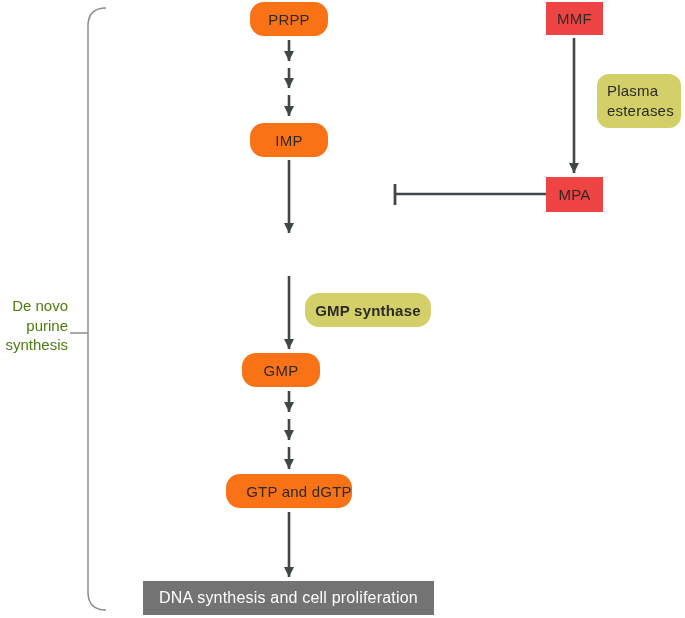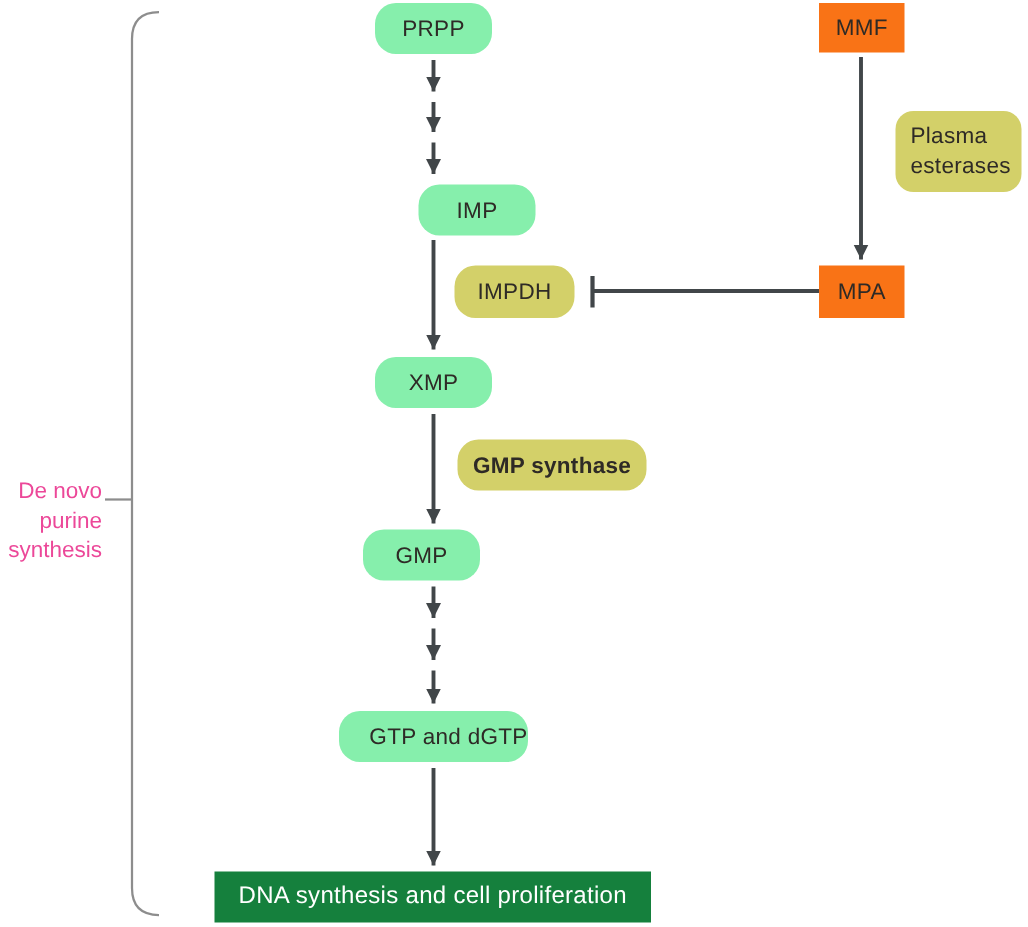--- a/index.html
+++ b/index.html
@@ -11,42 +11,42 @@
     overflow:hidden;
   }
   svg.connectors{position:absolute;left:0;top:0;width:685px;height:618px;}
   .node{
     position:absolute;
     display:flex;align-items:center;justify-content:center;
     font-size:15px;color:#2e2a26;
     box-sizing:border-box;
     letter-spacing:0.2px;
   }
-  .metabolite{background:#86efac;border-radius:14px;}
+  .metabolite{background:#f97316;border-radius:14px;}
   .enzyme{background:#d3d069;border-radius:14px;}
-  .drug{background:#f97316;border-radius:0;}
-  .outcome{background:#15803d;color:#ffffff;border-radius:0;font-size:16px;}
+  .drug{background:#ef4444;border-radius:0;}
+  .outcome{background:#737373;color:#ffffff;border-radius:0;font-size:16px;}
   #node-prpp{left:250px;top:2px;width:78px;height:34px;}
-  #node-imp{left:250px;top:123px;width:78px;height:34px;margin-left:29px;}
+  #node-imp{left:250px;top:123px;width:78px;height:34px;}
   #node-xmp{left:250px;top:238px;width:78px;height:34px;}
   #node-gmp{left:242px;top:353px;width:78px;height:34px;}
   #node-gtp{left:226px;top:474px;width:126px;height:34px;padding-left:20px;}
   #node-outcome{left:143px;top:581px;width:291px;height:34px;}
   #node-impdh{left:303px;top:177px;width:80px;height:35px;}
   #node-gmpsynthase{left:305px;top:293px;width:126px;height:34px;font-weight:bold;}
   #node-plasma{
     left:597px;top:74px;width:84px;height:54px;
     justify-content:flex-start;padding-left:10px;
     line-height:20px;border-radius:12px;
   }
   #node-mmf{left:546px;top:2px;width:57px;height:33px;}
   #node-mpa{left:546px;top:177px;width:57px;height:35px;}
   .pathway-label{
     position:absolute;left:0;top:296px;width:68px;
-    text-align:right;font-size:15px;line-height:19.5px;color:#ec4899;margin-top:22px;
+    text-align:right;font-size:15px;line-height:19.5px;color:#4d7c0f;
   }
 </style>
 </head>
 <body>
 
 <div class="canvas">
 
   <svg class="connectors" viewBox="0 0 685 618" xmlns="http://www.w3.org/2000/svg">
     <defs>
       <marker id="ah" markerUnits="userSpaceOnUse" markerWidth="14" markerHeight="14" refX="10" refY="5" orient="auto">
@@ -76,23 +76,21 @@
     <line x1="546" y1="194" x2="396" y2="194" stroke="#414649" stroke-width="2.6"></line>
     <line x1="395" y1="184" x2="395" y2="205" stroke="#414649" stroke-width="2.8"></line>
   </svg>
 
   <div class="pathway-label">De novo purine synthesis</div>
 
   <div class="node metabolite" id="node-prpp">PRPP</div>
 
   <div class="node metabolite" id="node-imp">IMP</div>
 
-  <div class="node enzyme" id="node-impdh">IMPDH</div>
 
-  <div class="node metabolite" id="node-xmp">XMP</div>
 
   <div class="node enzyme" id="node-gmpsynthase">GMP synthase</div>
 
   <div class="node metabolite" id="node-gmp">GMP</div>
 
   <div class="node metabolite" id="node-gtp">GTP and dGTP</div>
 
   <div class="node outcome" id="node-outcome">DNA synthesis and cell proliferation</div>
 
   <div class="node drug" id="node-mmf">MMF</div>

